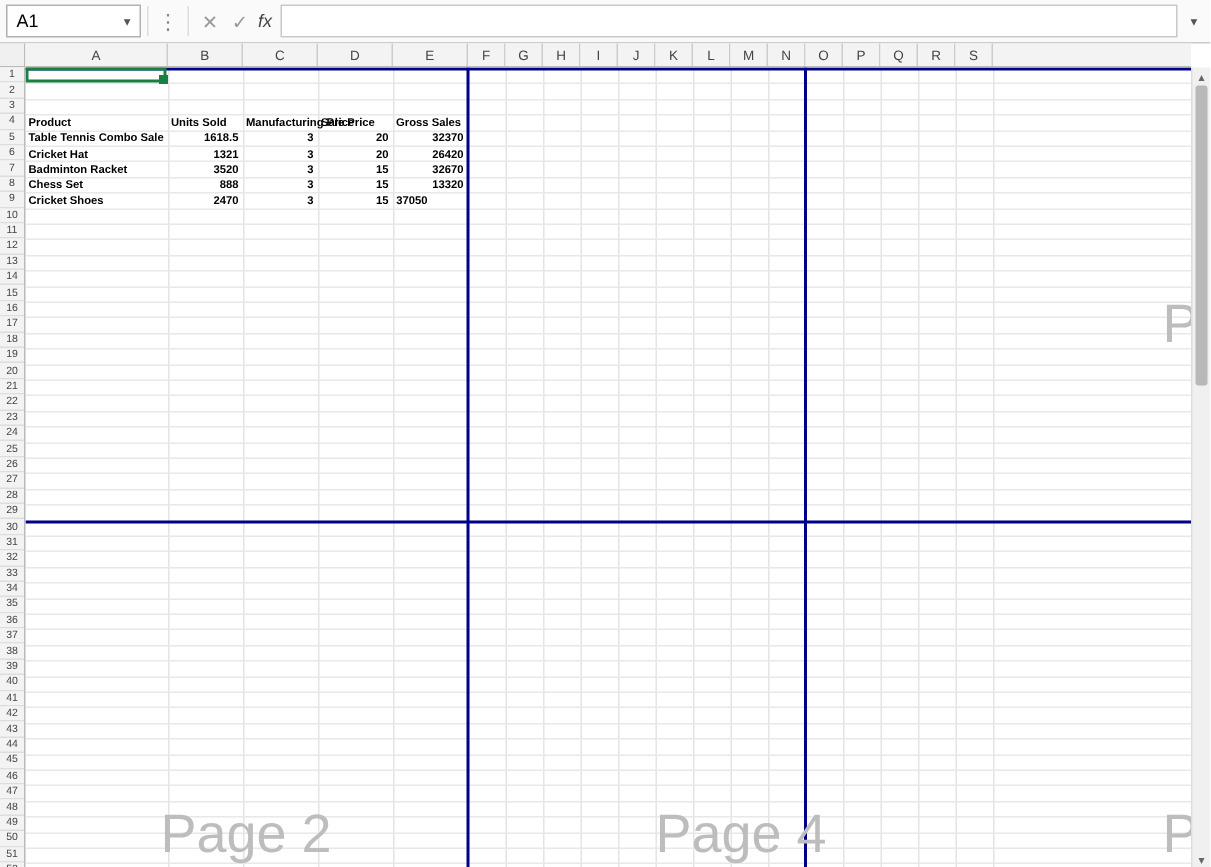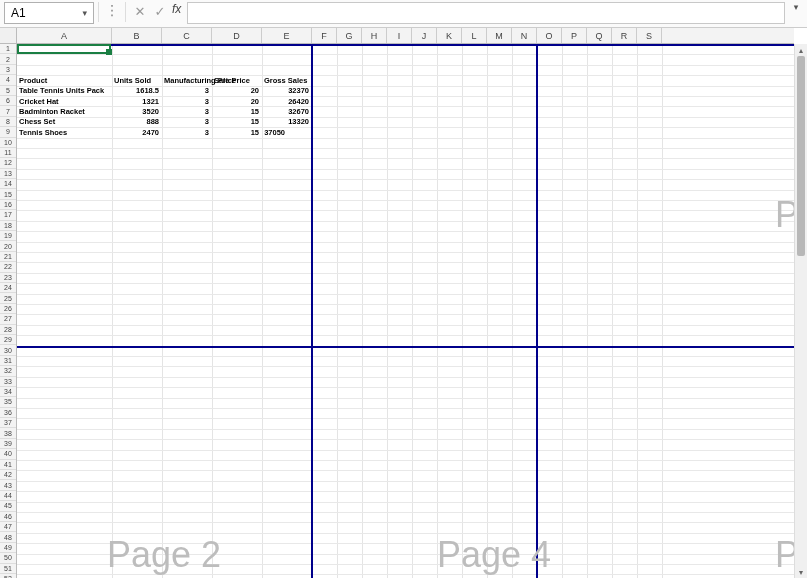--- a/index.html
+++ b/index.html
@@ -1,18 +1,18 @@
 <!DOCTYPE html>
 <html><head>
 <meta charset="utf-8">
 <style>
   * { box-sizing: border-box; margin: 0; padding: 0; }
   body { font-family: Arial, sans-serif; background: #fff; width: 807px; height: 578px; overflow: hidden; position: relative; }
   
-  .formula-bar { display: flex; align-items: flex-start; height: 28px; border-bottom: 1px solid #ccc; padding: 2px 4px; background: #fafafa; }
+  .formula-bar { display: flex; align-items: center; height: 28px; border-bottom: 1px solid #ccc; padding: 14px 4px; background: #fafafa; }
   .name-box { width: 90px; height: 22px; border: 1px solid #b0b0b0; background: #fff; font-size: 12px; padding: 2px 6px; display: flex; align-items: center; justify-content: space-between; }
   .name-box .chev { font-size: 9px; color: #555; }
   .divider { width: 1px; height: 20px; background: #ddd; margin: 0 4px; }
   .dots { color: #888; font-size: 14px; padding: 0 2px; cursor: pointer; }
   .fx-btn { width: 18px; height: 18px; display: flex; align-items: center; justify-content: center; color: #999; font-size: 13px; margin: 0 1px; }
   .fx-lbl { font-style: italic; font-size: 12px; color: #444; margin: 0 4px 0 2px; }
   .formula-input { flex: 1; height: 22px; border: 1px solid #c8c8c8; background: #fff; font-size: 12px; padding: 2px 6px; margin-left: 2px; }
   .expand-chev { width: 14px; font-size: 9px; color: #555; text-align: center; cursor: pointer; margin-left: 4px; }
   
   .sheet-area { position: relative; width: 807px; height: 550px; }
@@ -227,41 +227,41 @@
       <div class="pagebreak-h" style="top: 301.6px;"></div>
       <div class="watermark" style="left: 90px; top: 490px;">Page 2</div>
       <div class="watermark" style="left: 420px; top: 490px;">Page 4</div>
       <div class="watermark" style="left: 758px; top: 150px;">P</div>
       <div class="watermark" style="left: 758px; top: 490px;">P</div>
       <div class="data-cell txt" style="left: 0px; top: 31.2px; width: 95px;">Product</div>
       <div class="data-cell txt" style="left: 95px; top: 31.2px; width: 50px;">Units Sold</div>
       <div class="data-cell txt" style="left: 145px; top: 31.2px; width: 70px;">Manufacturing Price</div>
       <div class="data-cell txt" style="left: 195px; top: 31.2px; width: 50px;">Sale Price</div>
       <div class="data-cell txt" style="left: 245px; top: 31.2px; width: 50px;">Gross Sales</div>
-      <div class="data-cell txt" style="left: 0px; top: 41.6px; width: 95px;">Table Tennis Units Pack</div>
+      <div class="data-cell txt" style="left: 0px; top: 41.6px; width: 95px;">Table Tennis Combo Sale</div>
       <div class="data-cell num" style="left: 95px; top: 41.6px; width: 50px;">1618.5</div>
       <div class="data-cell num" style="left: 145px; top: 41.6px; width: 50px;">3</div>
       <div class="data-cell num" style="left: 195px; top: 41.6px; width: 50px;">20</div>
       <div class="data-cell num" style="left: 245px; top: 41.6px; width: 50px;">32370</div>
       <div class="data-cell txt" style="left: 0px; top: 52px; width: 95px;">Cricket Hat</div>
       <div class="data-cell num" style="left: 95px; top: 52px; width: 50px;">1321</div>
       <div class="data-cell num" style="left: 145px; top: 52px; width: 50px;">3</div>
       <div class="data-cell num" style="left: 195px; top: 52px; width: 50px;">20</div>
       <div class="data-cell num" style="left: 245px; top: 52px; width: 50px;">26420</div>
       <div class="data-cell txt" style="left: 0px; top: 62.4px; width: 95px;">Badminton Racket</div>
       <div class="data-cell num" style="left: 95px; top: 62.4px; width: 50px;">3520</div>
       <div class="data-cell num" style="left: 145px; top: 62.4px; width: 50px;">3</div>
       <div class="data-cell num" style="left: 195px; top: 62.4px; width: 50px;">15</div>
       <div class="data-cell num" style="left: 245px; top: 62.4px; width: 50px;">32670</div>
       <div class="data-cell txt" style="left: 0px; top: 72.8px; width: 95px;">Chess Set</div>
       <div class="data-cell num" style="left: 95px; top: 72.8px; width: 50px;">888</div>
       <div class="data-cell num" style="left: 145px; top: 72.8px; width: 50px;">3</div>
       <div class="data-cell num" style="left: 195px; top: 72.8px; width: 50px;">15</div>
       <div class="data-cell num" style="left: 245px; top: 72.8px; width: 50px;">13320</div>
-      <div class="data-cell txt" style="left: 0px; top: 83.2px; width: 95px;">Tennis Shoes</div>
+      <div class="data-cell txt" style="left: 0px; top: 83.2px; width: 95px;">Cricket Shoes</div>
       <div class="data-cell num" style="left: 95px; top: 83.2px; width: 50px;">2470</div>
       <div class="data-cell num" style="left: 145px; top: 83.2px; width: 50px;">3</div>
       <div class="data-cell num" style="left: 195px; top: 83.2px; width: 50px;">15</div>
       <div class="data-cell num" style="left: 245px; top: 83.2px; width: 26px;">37050</div>
       <div class="cell-selected" style="left: 0px; top: 0px; width: 94px; height: 10.4px;">
         <div class="cell-handle"></div>
       </div>
     </div>
 
   <div class="scrollbar-v">

